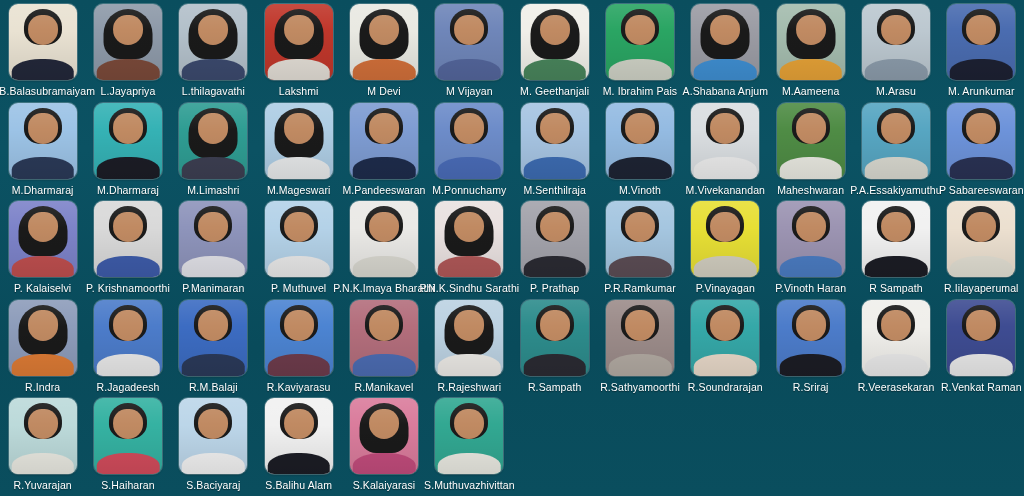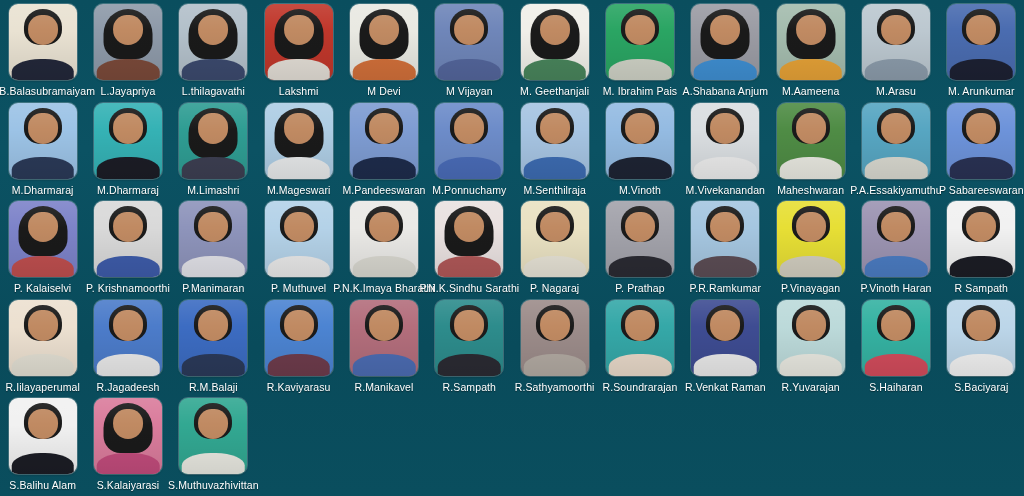--- a/index.html
+++ b/index.html
@@ -316,28 +316,20 @@
 
   <div class="cell">
     <div class="photo female" style="background: rgb(233, 225, 224);">
       <span class="hair" style="background: rgb(26, 26, 26);"></span>
       <span class="head" style="background: rgb(192, 138, 98);"></span>
       <span class="body" style="background: rgb(176, 88, 88);"></span>
     </div>
     <div class="caption">P.N.K.Sindhu Sarathi</div>
   </div>
 
-  <div class="cell">
-    <div class="photo" style="background: rgb(233, 225, 194);">
-      <span class="hair" style="background: rgb(26, 26, 26);"></span>
-      <span class="head" style="background: rgb(192, 138, 98);"></span>
-      <span class="body" style="background: rgb(231, 227, 214);"></span>
-    </div>
-    <div class="caption">P. Nagaraj</div>
-  </div>
 
   <div class="cell">
     <div class="photo" style="background: rgb(163, 163, 171);">
       <span class="hair" style="background: rgb(26, 26, 26);"></span>
       <span class="head" style="background: rgb(192, 138, 98);"></span>
       <span class="body" style="background: rgb(43, 43, 51);"></span>
     </div>
     <div class="caption">P. Prathap</div>
   </div>
 
@@ -380,20 +372,28 @@
 
   <div class="cell">
     <div class="photo" style="background: rgb(236, 224, 208);">
       <span class="hair" style="background: rgb(26, 26, 26);"></span>
       <span class="head" style="background: rgb(192, 138, 98);"></span>
       <span class="body" style="background: rgb(226, 223, 211);"></span>
     </div>
     <div class="caption">R.Iilayaperumal</div>
   </div>
 
+  <div class="cell">
+    <div class="photo female" style="background: rgb(141, 156, 186);">
+      <span class="hair" style="background: rgb(26, 26, 26);"></span>
+      <span class="head" style="background: rgb(192, 138, 98);"></span>
+      <span class="body" style="background: rgb(221, 123, 53);"></span>
+    </div>
+    <div class="caption">R.Indra</div>
+  </div>
 
   <div class="cell">
     <div class="photo" style="background: rgb(76, 124, 202);">
       <span class="hair" style="background: rgb(26, 26, 26);"></span>
       <span class="head" style="background: rgb(192, 138, 98);"></span>
       <span class="body" style="background: rgb(233, 233, 233);"></span>
     </div>
     <div class="caption">R.Jagadeesh</div>
   </div>
 
@@ -417,20 +417,28 @@
 
   <div class="cell">
     <div class="photo" style="background: rgb(179, 110, 124);">
       <span class="hair" style="background: rgb(26, 26, 26);"></span>
       <span class="head" style="background: rgb(192, 138, 98);"></span>
       <span class="body" style="background: rgb(76, 108, 178);"></span>
     </div>
     <div class="caption">R.Manikavel</div>
   </div>
 
+  <div class="cell">
+    <div class="photo female" style="background: rgb(188, 210, 226);">
+      <span class="hair" style="background: rgb(26, 26, 26);"></span>
+      <span class="head" style="background: rgb(192, 138, 98);"></span>
+      <span class="body" style="background: rgb(236, 234, 230);"></span>
+    </div>
+    <div class="caption">R.Rajeshwari</div>
+  </div>
 
   <div class="cell">
     <div class="photo" style="background: rgb(45, 140, 140);">
       <span class="hair" style="background: rgb(26, 26, 26);"></span>
       <span class="head" style="background: rgb(192, 138, 98);"></span>
       <span class="body" style="background: rgb(43, 43, 51);"></span>
     </div>
     <div class="caption">R.Sampath</div>
   </div>
 
@@ -445,21 +453,37 @@
 
   <div class="cell">
     <div class="photo" style="background: rgb(53, 168, 168);">
       <span class="hair" style="background: rgb(26, 26, 26);"></span>
       <span class="head" style="background: rgb(192, 138, 98);"></span>
       <span class="body" style="background: rgb(232, 217, 201);"></span>
     </div>
     <div class="caption">R.Soundrarajan</div>
   </div>
 
-
+  <div class="cell">
+    <div class="photo" style="background: rgb(76, 124, 202);">
+      <span class="hair" style="background: rgb(26, 26, 26);"></span>
+      <span class="head" style="background: rgb(192, 138, 98);"></span>
+      <span class="body" style="background: rgb(28, 29, 37);"></span>
+    </div>
+    <div class="caption">R.Sriraj</div>
+  </div>
+
+  <div class="cell">
+    <div class="photo" style="background: rgb(240, 239, 235);">
+      <span class="hair" style="background: rgb(26, 26, 26);"></span>
+      <span class="head" style="background: rgb(192, 138, 98);"></span>
+      <span class="body" style="background: rgb(233, 233, 233);"></span>
+    </div>
+    <div class="caption">R.Veerasekaran</div>
+  </div>
 
   <div class="cell">
     <div class="photo" style="background: rgb(62, 76, 146);">
       <span class="hair" style="background: rgb(26, 26, 26);"></span>
       <span class="head" style="background: rgb(192, 138, 98);"></span>
       <span class="body" style="background: rgb(233, 233, 233);"></span>
     </div>
     <div class="caption">R.Venkat Raman</div>
   </div>
 

